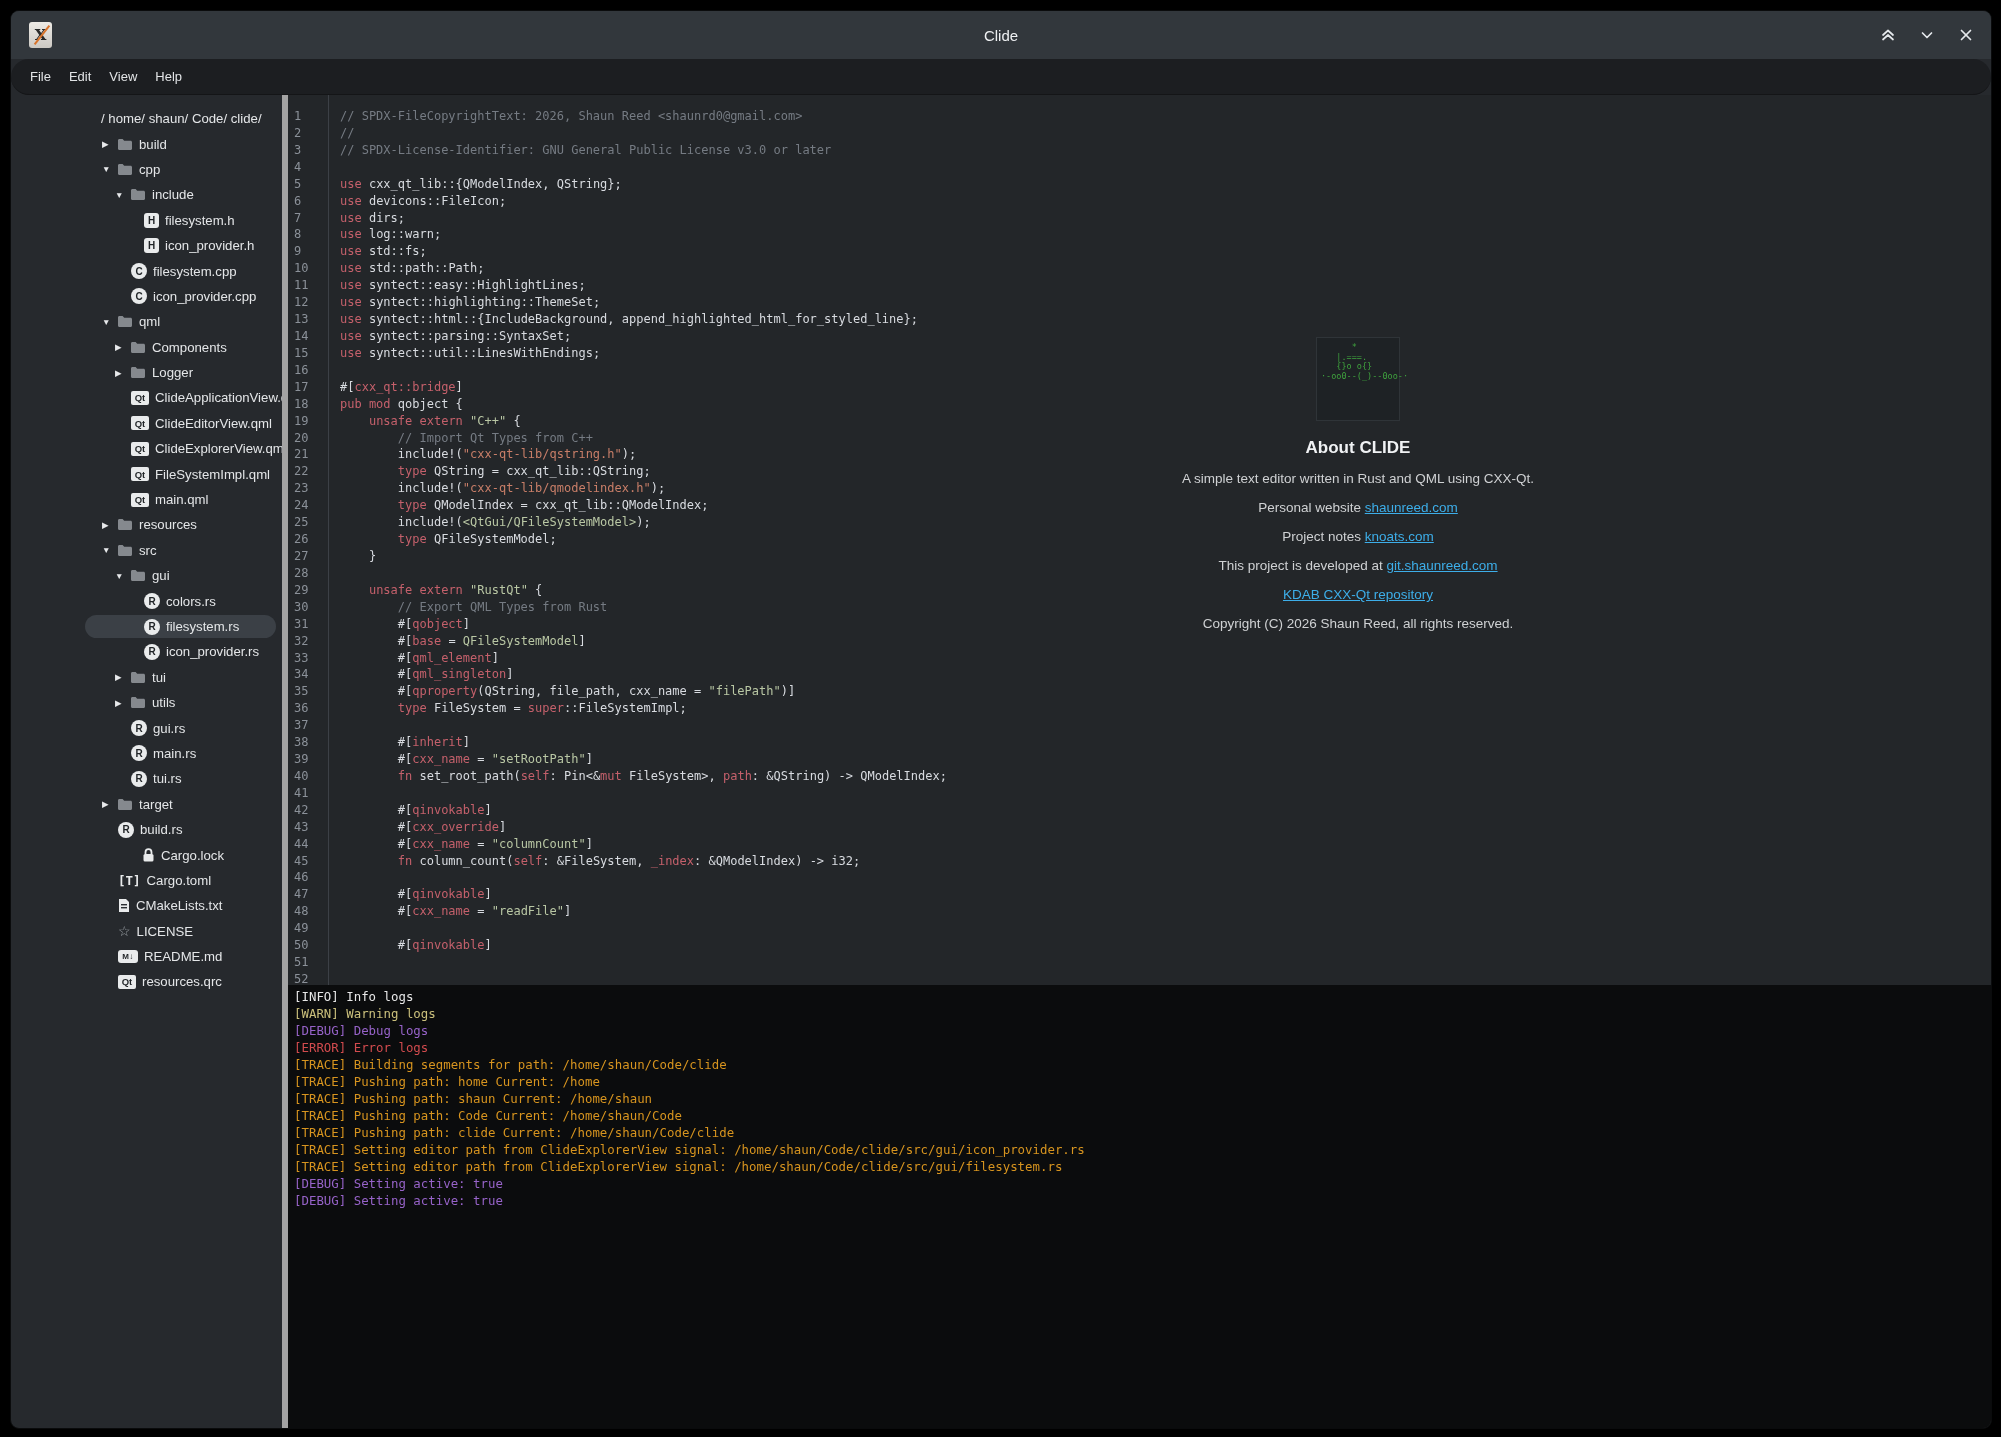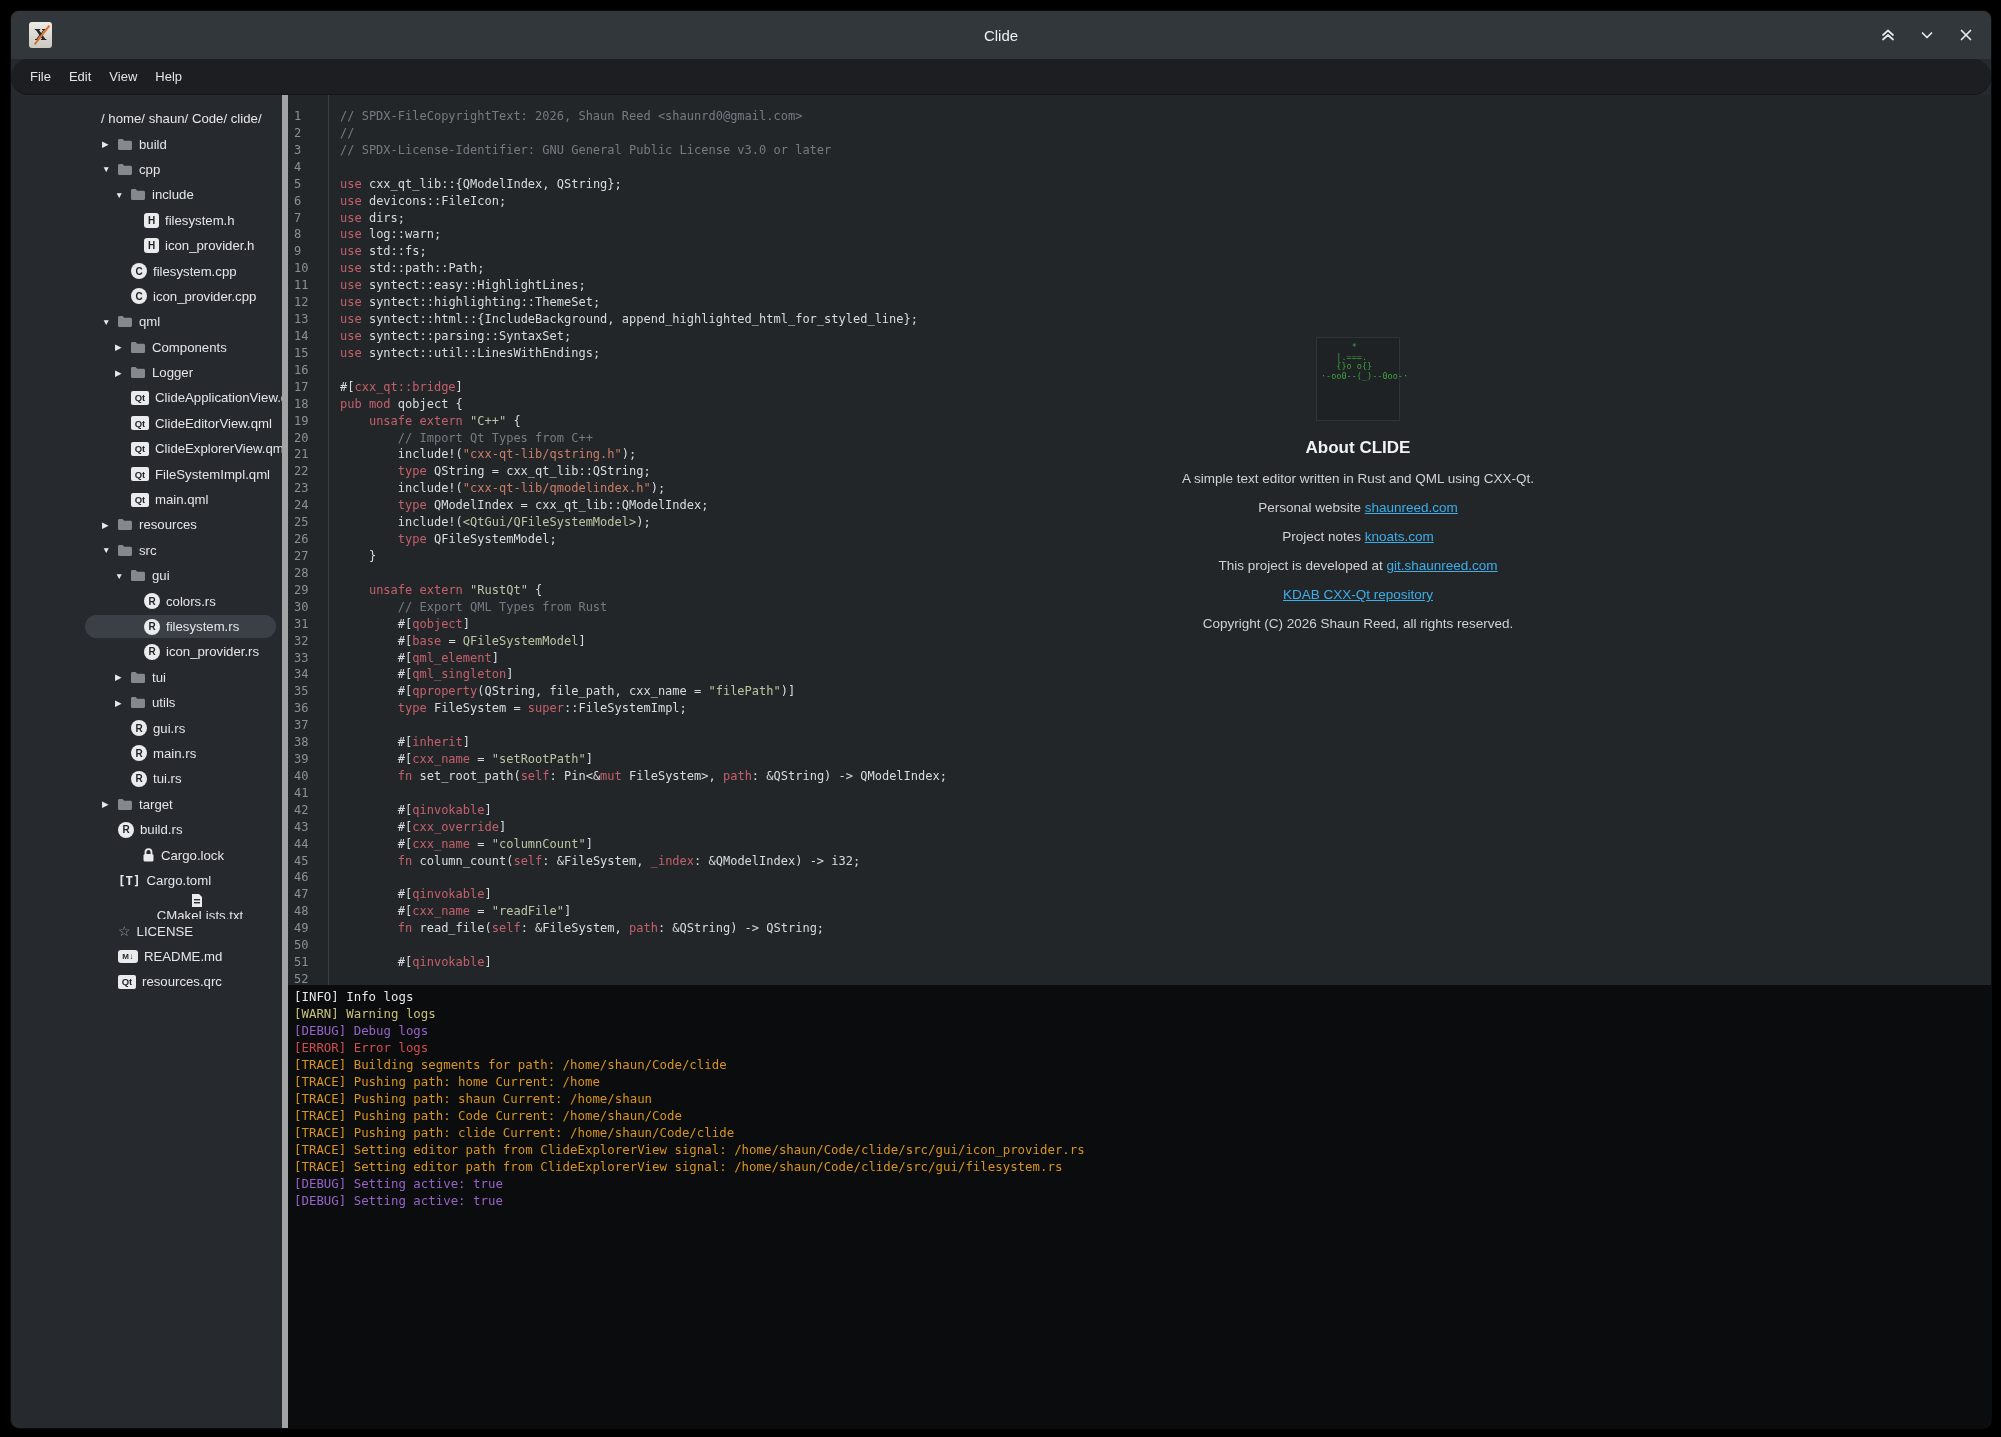--- a/index.html
+++ b/index.html
@@ -325,21 +325,21 @@
               </svg>
             </span>
             <span class="tlabel">Cargo.lock</span>
           </div>
           <div class="trow" style="padding-left: 63px;">
             <span class="ticon">
               <span class="brk">[T]</span>
             </span>
             <span class="tlabel">Cargo.toml</span>
           </div>
-          <div class="trow" style="padding-left: 63px; flex-direction: column;">
+          <div class="trow" style="padding-left: 63px;">
             <span class="ticon">
               <svg width="12" height="15" viewBox="0 0 12 15">
                 <path d="M1 1h7l3 3v10H1z" fill="#e9ebec"></path>
                 <rect x="3" y="6" width="6" height="1.4" fill="#2a2e32"></rect>
                 <rect x="3" y="9" width="6" height="1.4" fill="#2a2e32"></rect>
               </svg>
             </span>
             <span class="tlabel">CMakeLists.txt</span>
           </div>
           <div class="trow" style="padding-left: 63px;">
@@ -461,21 +461,20 @@
             <div class="cl"><span class="tk-p">        #[</span><span class="tk-k">cxx_name</span><span class="tk-p"> = </span><span class="tk-s">"setRootPath"</span><span class="tk-p">]</span></div>
             <div class="cl"><span class="tk-p">        </span><span class="tk-k">fn</span><span class="tk-p"> set_root_path(</span><span class="tk-k">self</span><span class="tk-p">: Pin&lt;&amp;</span><span class="tk-k">mut</span><span class="tk-p"> FileSystem&gt;, </span><span class="tk-k">path</span><span class="tk-p">: &amp;QString) -&gt; QModelIndex;</span></div>
             <div class="cl"></div>
             <div class="cl"><span class="tk-p">        #[</span><span class="tk-k">qinvokable</span><span class="tk-p">]</span></div>
             <div class="cl"><span class="tk-p">        #[</span><span class="tk-k">cxx_override</span><span class="tk-p">]</span></div>
             <div class="cl"><span class="tk-p">        #[</span><span class="tk-k">cxx_name</span><span class="tk-p"> = </span><span class="tk-s">"columnCount"</span><span class="tk-p">]</span></div>
             <div class="cl"><span class="tk-p">        </span><span class="tk-k">fn</span><span class="tk-p"> column_count(</span><span class="tk-k">self</span><span class="tk-p">: &amp;FileSystem, </span><span class="tk-k">_index</span><span class="tk-p">: &amp;QModelIndex) -&gt; i32;</span></div>
             <div class="cl"></div>
             <div class="cl"><span class="tk-p">        #[</span><span class="tk-k">qinvokable</span><span class="tk-p">]</span></div>
             <div class="cl"><span class="tk-p">        #[</span><span class="tk-k">cxx_name</span><span class="tk-p"> = </span><span class="tk-s">"readFile"</span><span class="tk-p">]</span></div>
-            <div class="cl"><span class="tk-p">        </span><span class="tk-k">fn</span><span class="tk-p"> read_file(</span><span class="tk-k">self</span><span class="tk-p">: &amp;FileSystem, </span><span class="tk-k">path</span><span class="tk-p">: &amp;QString) -&gt; QString;</span></div>
             <div class="cl"></div>
             <div class="cl"><span class="tk-p">        #[</span><span class="tk-k">qinvokable</span><span class="tk-p">]</span></div>
             <div class="cl"></div>
           </div>
 
         <div class="about">
           <div class="artbox">
             <pre class="art">      *
    |.===.
    {}o o{}

